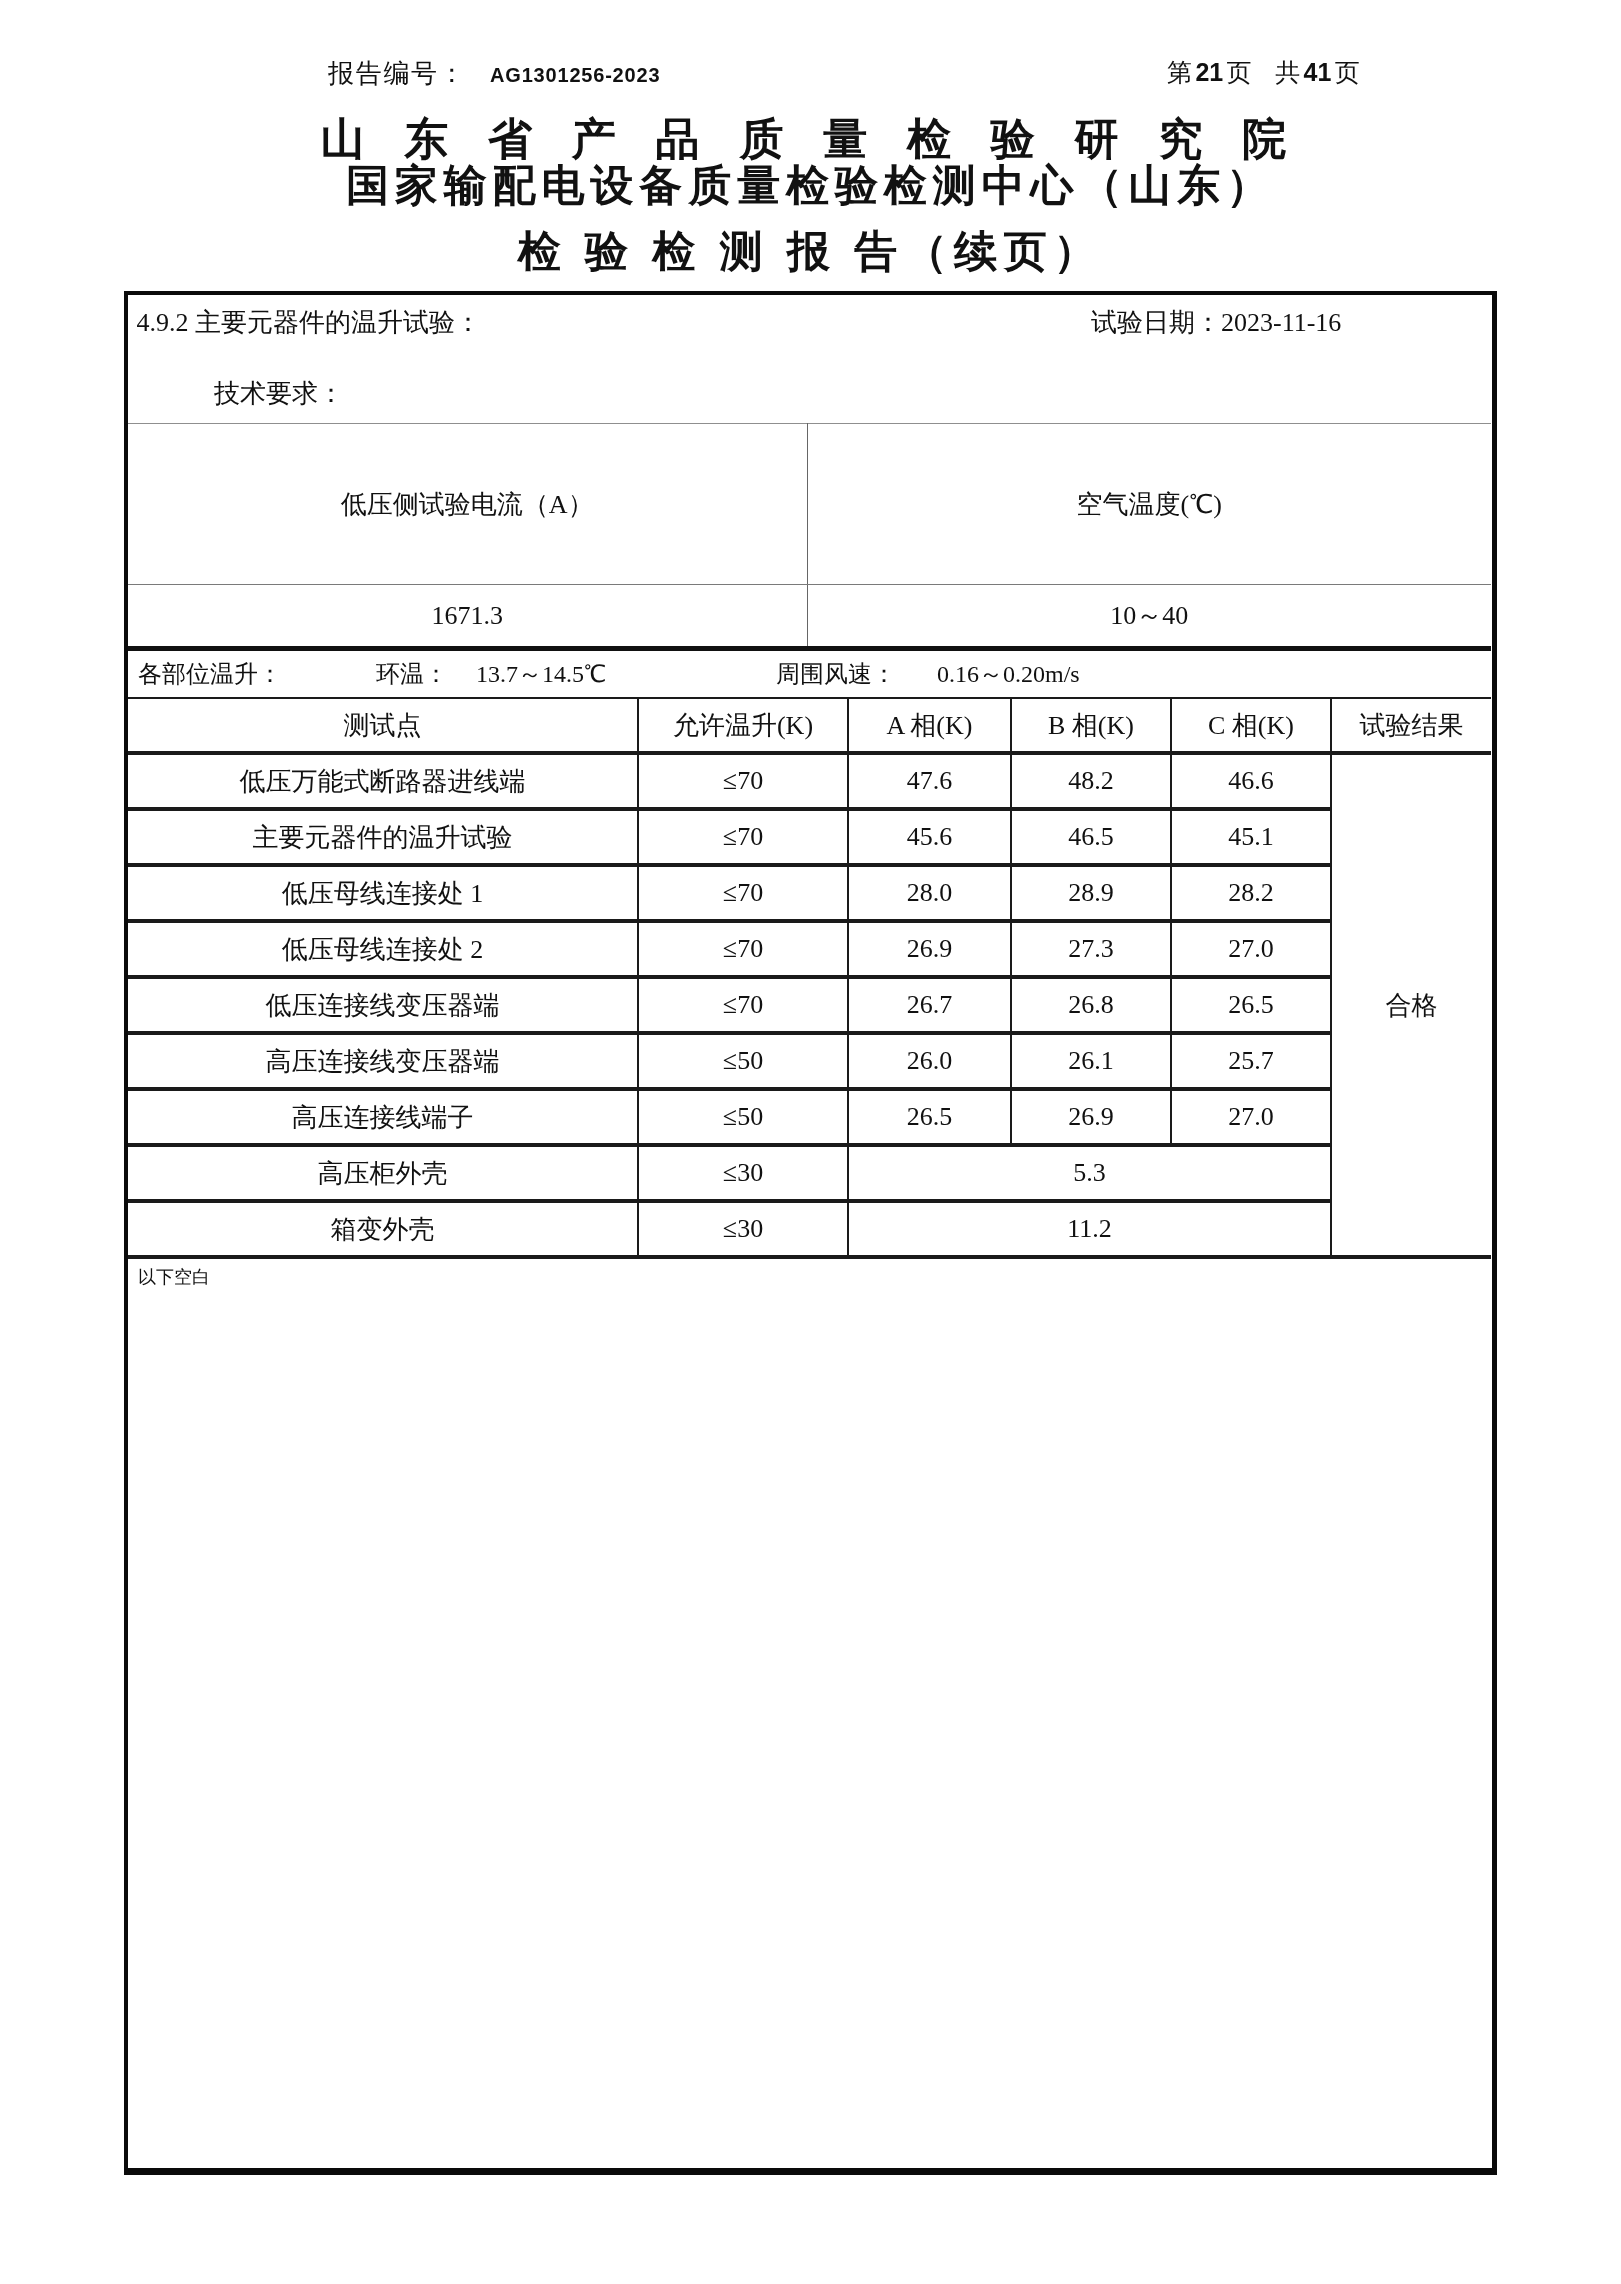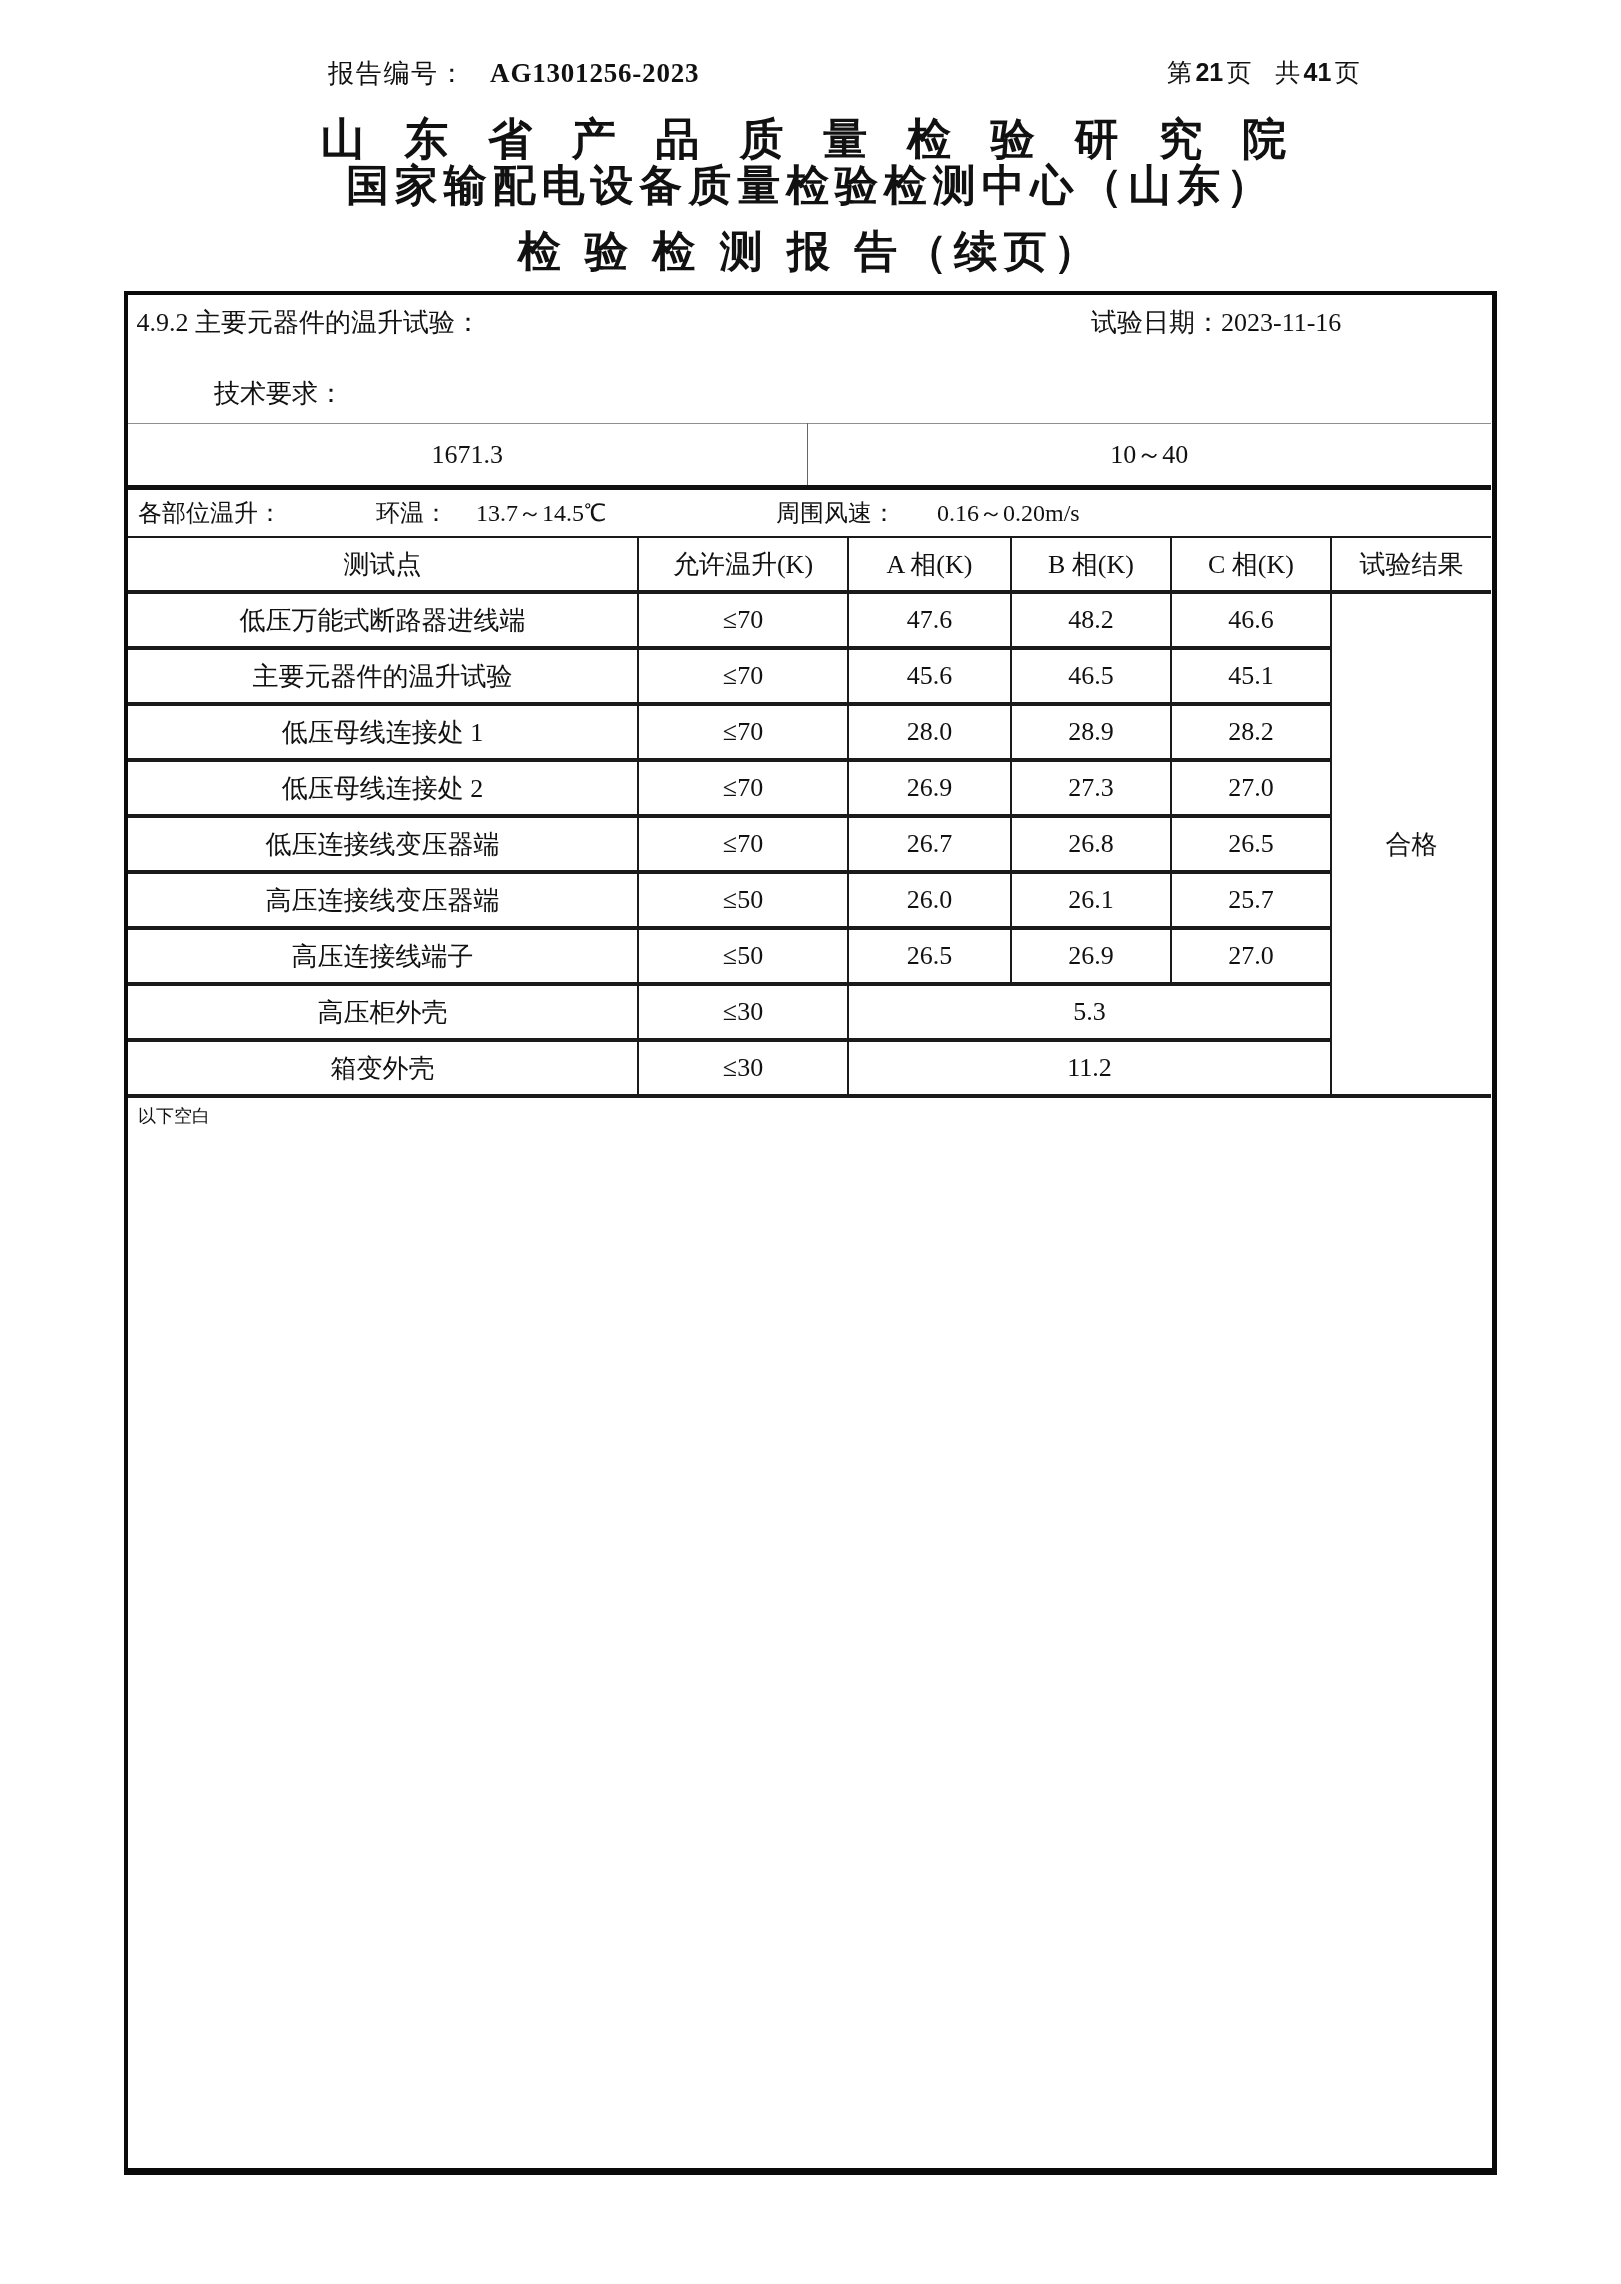--- a/index.html
+++ b/index.html
@@ -8,21 +8,21 @@
     width:1621px;height:2284px;
     background:#ffffff;
     color:#111;
     font-family:"Liberation Serif", serif;
     overflow:hidden;
   }
   .sans{font-family:"Liberation Sans", sans-serif;}
 
   
   .report-line{position:absolute;left:328px;top:56px;font-size:26px;letter-spacing:1.7px;}
-  .report-line .num{font-weight:bold;font-size:27px;margin-left:23.6px;letter-spacing:0.8px;font-family:Liberation Serif, serif;}
+  .report-line .num{font-weight:bold;font-size:20px;margin-left:23.6px;letter-spacing:0.8px;}
   .page-line{position:absolute;left:1167px;top:56px;font-size:25px;}
   .page-line .num{font-weight:bold;font-size:25px;margin:0 3.4px;}
   .page-line .sep{display:inline-block;width:23.6px;}
 
   
   .title{position:absolute;left:124px;width:1373px;text-align:center;font-weight:900;white-space:nowrap;}
   .title-1{top:110px;font-size:44px;letter-spacing:14.4px;}
   .title-2{top:157px;font-size:43px;letter-spacing:5.9px;}
   .title-3{top:223px;font-size:43px;letter-spacing:6.8px;}
 
@@ -94,20 +94,24 @@
       <span class="test-date"><span>试验日期：</span><span>2023-11-16</span></span>
       <span class="tech-req">技术要求：</span>
     </div>
 
     <table class="t1">
       <colgroup>
           <col style="width:679px">
           <col style="width:684px">
         </colgroup>
       <tbody>
+          <tr class="r1">
+        <td class="c1">低压侧试验电流（A）</td>
+        <td>空气温度(℃)</td>
+      </tr>
       <tr class="r2">
         <td class="c1">1671.3</td>
         <td>10～40</td>
       </tr>
     </tbody>
       </table>
 
     <div class="ambient">
       <span class="amb-label">各部位温升：</span>
       <span class="amb-env-label">环温：</span>

